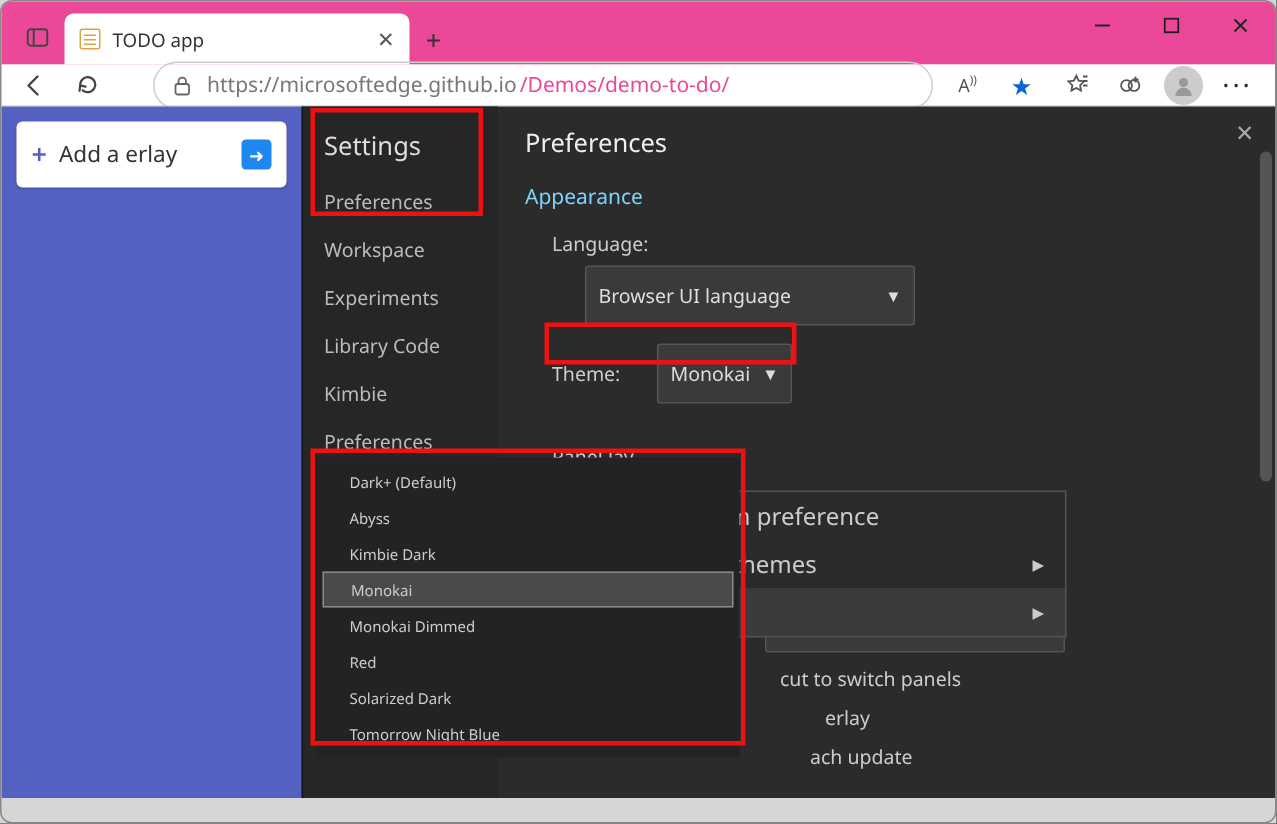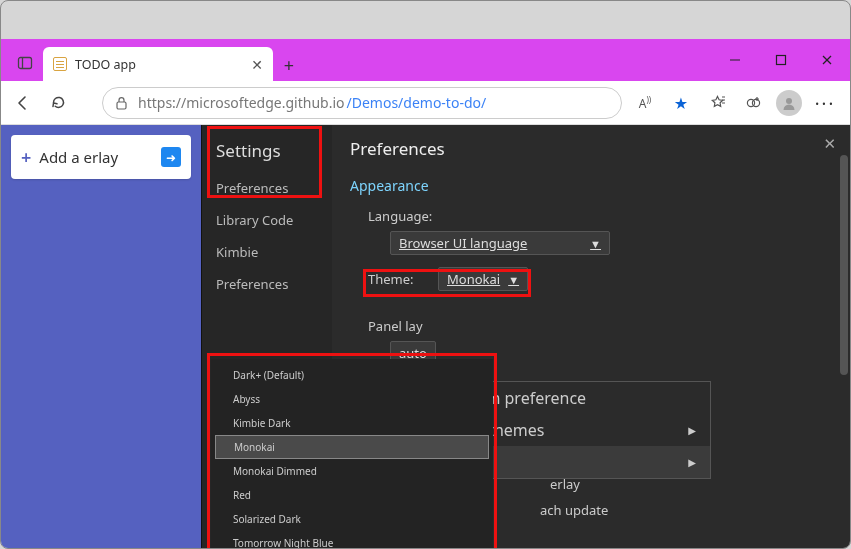--- a/index.html
+++ b/index.html
@@ -1,36 +1,36 @@
 <!DOCTYPE html>
 <html><head>
 <meta charset="utf-8">
 <style>
   * { box-sizing: border-box; margin: 0; padding: 0; font-family: "Segoe UI", system-ui, sans-serif; }
   body { width: 851px; height: 549px; background: #d6d6d6; overflow: hidden; border: 1px solid #888; border-radius: 8px; }
 
   
-  .titlebar { height: 42px; background: #d946ef; display: flex; align-items: center; margin-top: 38px; }
+  .titlebar { height: 42px; background: #ec4899; display: flex; align-items: flex-start; }
   .tab-strip { display: flex; align-items: flex-end; height: 100%; padding-left: 6px; }
   .tab-btn { width: 36px; height: 36px; display:flex; align-items:center; justify-content:center; }
   .tab { background: #fff; height: 34px; border-radius: 6px 6px 0 0; display:flex; align-items:center; padding: 0 10px; min-width: 230px; gap:8px; font-size:12.5px; color:#333;}
   .tab .favicon { width:14px; height:14px; border:1.5px solid #d9a441; border-radius:2px; display:inline-block; position:relative;}
   .tab .favicon::after{content:"";position:absolute;left:2px;right:2px;top:3px;border-top:1.5px solid #d9a441; box-shadow:0 3px 0 #d9a441, 0 6px 0 #d9a441;}
   .tab .x { margin-left:auto; font-size:14px; color:#555;}
   .new-tab { width:32px; height:32px; display:flex; align-items:center; justify-content:center; font-size:18px; color:#333;}
   .window-controls { margin-left:auto; display:flex; }
   .wc { width:46px; height:32px; display:flex; align-items:center; justify-content:center; font-size:12px; color:#222;}
 
   
-  .toolbar { height: 44px; background:#fff; display:flex; align-items:center; padding: 0 8px; gap:6px; border-bottom:1px solid #ddd;}
+  .toolbar { height: 28px; background:#fff; display:flex; align-items:center; padding: 0 8px; gap:6px; border-bottom:1px solid #ddd;}
   .tbtn { width:34px; height:34px; display:flex; align-items:center; justify-content:center; color:#555; border-radius:4px;}
   .addr { flex:0 0 520px; height:32px; border:1px solid #ccc; border-radius:16px; display:flex; align-items:center; padding:0 12px; font-size:14px; color:#333; gap:10px;}
   .addr .lock { color:#666; font-size:13px;}
   .addr .host { color:#777;}
-  .addr .path { color:#3b82f6;}
+  .addr .path { color:#ec4899;}
   .right-icons { margin-left:auto; display:flex; gap:2px; align-items:center;}
   .star { color:#0b63d6; font-size:16px;}
   .avatar { width:26px; height:26px; border-radius:50%; background:#ccc; display:flex; align-items:center; justify-content:center; color:#888; font-size:14px;}
   .dots { font-size:18px; letter-spacing:2px; color:#333;}
 
   
   .content { position:relative; height: calc(549px - 42px - 44px - 2px); display:flex; }
   .page { width: 200px; background:#5561c0; padding:10px;}
   .card { background:#fff; border-radius:4px; padding:10px 10px; display:flex; align-items:center; gap:8px; color:#333; font-size:15px; box-shadow:0 1px 2px rgba(0,0,0,.15);}
   .card .plus { color:#5561c0; font-size:18px; font-weight:600;}
@@ -39,21 +39,21 @@
   
   .devtools { position:absolute; left:200px; right:0; top:0; bottom:0; background:#2b2b2b; color:#ccc; display:flex; font-size:13px; border-left:1px solid #111;}
   .dt-sidebar { width:130px; background:#262626; padding:10px 0; position:relative;}
   .dt-title { color:#ddd; font-size:17px; padding: 4px 14px 10px; }
   .dt-item { padding:7px 14px; color:#bbb; cursor:default;}
   .dt-main { flex:1; padding: 12px 20px 12px 18px; position:relative; overflow:hidden;}
   .dt-h1 { color:#eee; font-size:17px; margin-bottom:16px;}
   .dt-h2 { color:#7dd3fc; font-size:14px; margin-bottom:12px;}
   .row { display:flex; align-items:center; gap:10px; margin:6px 0 6px 18px; color:#ccc;}
   .lbl { min-width:60px;}
-  .select { background:#3a3a3a; border:1px solid #555; color:#ddd; height:24px; display:flex; align-items:center; padding:0 8px; gap:8px; border-radius:2px;text-decoration:underline;}
+  .select { background:#3a3a3a; border:1px solid #555; color:#ddd; height:40px; display:flex; align-items:center; padding:0 8px; gap:8px; border-radius:2px;}
   .select.wide { width:220px; justify-content:space-between;}
   .chev { font-size:11px;}
   .btnsm { background:#3a3a3a; border:1px solid #555; padding:2px 8px; border-radius:2px; color:#ddd;}
   .submenu { position:absolute; left:430px; top:256px; width:280px; background:#2b2b2b; border:1px solid #555; z-index:6;}
   .submenu .mi { padding:5px 14px; color:#ccc; display:flex; align-items:center; justify-content:space-between;}
   .submenu .mi.hl { background:#3b3b3b;}
   .tri { font-size:10px;}
   .checkbox-row { display:flex; align-items:center; gap:8px; margin:8px 0 8px 24px; color:#ccc;}
   .cb { width:13px; height:13px; border:1px solid #777; display:inline-block;}
   .close-x { position:absolute; right:14px; top:8px; color:#aaa; font-size:15px;}
@@ -176,20 +176,22 @@
     </div>
   </div>
 
   <div class="devtools">
     <span class="close-x">✕</span>
     <div class="scrollbar"></div>
 
     <div class="dt-sidebar">
       <div class="dt-title">Settings</div>
       <div class="dt-item">Preferences</div>
+      <div class="dt-item">Workspace</div>
+      <div class="dt-item">Experiments</div>
       <div class="dt-item">Library Code</div>
       <div class="dt-item">Kimbie</div>
       <div class="dt-item">Preferences</div>
     </div>
 
     <div class="dt-main">
       <div class="dt-h1">Preferences</div>
       <div class="dt-h2">Appearance</div>
 
       <div class="row">

